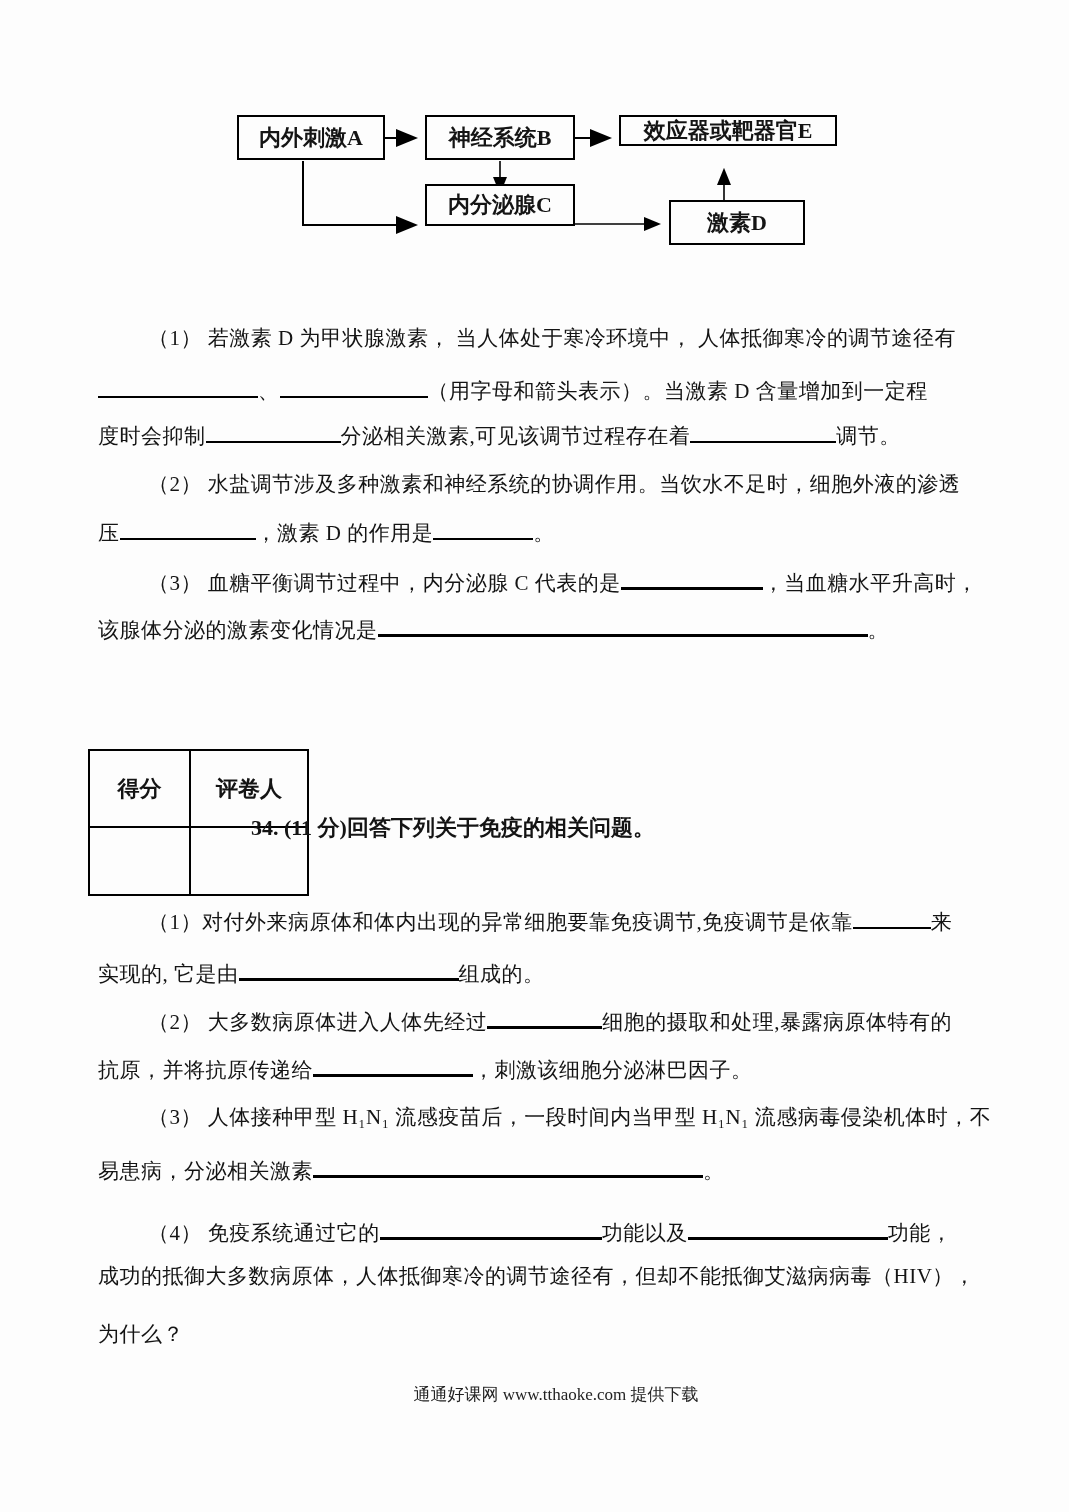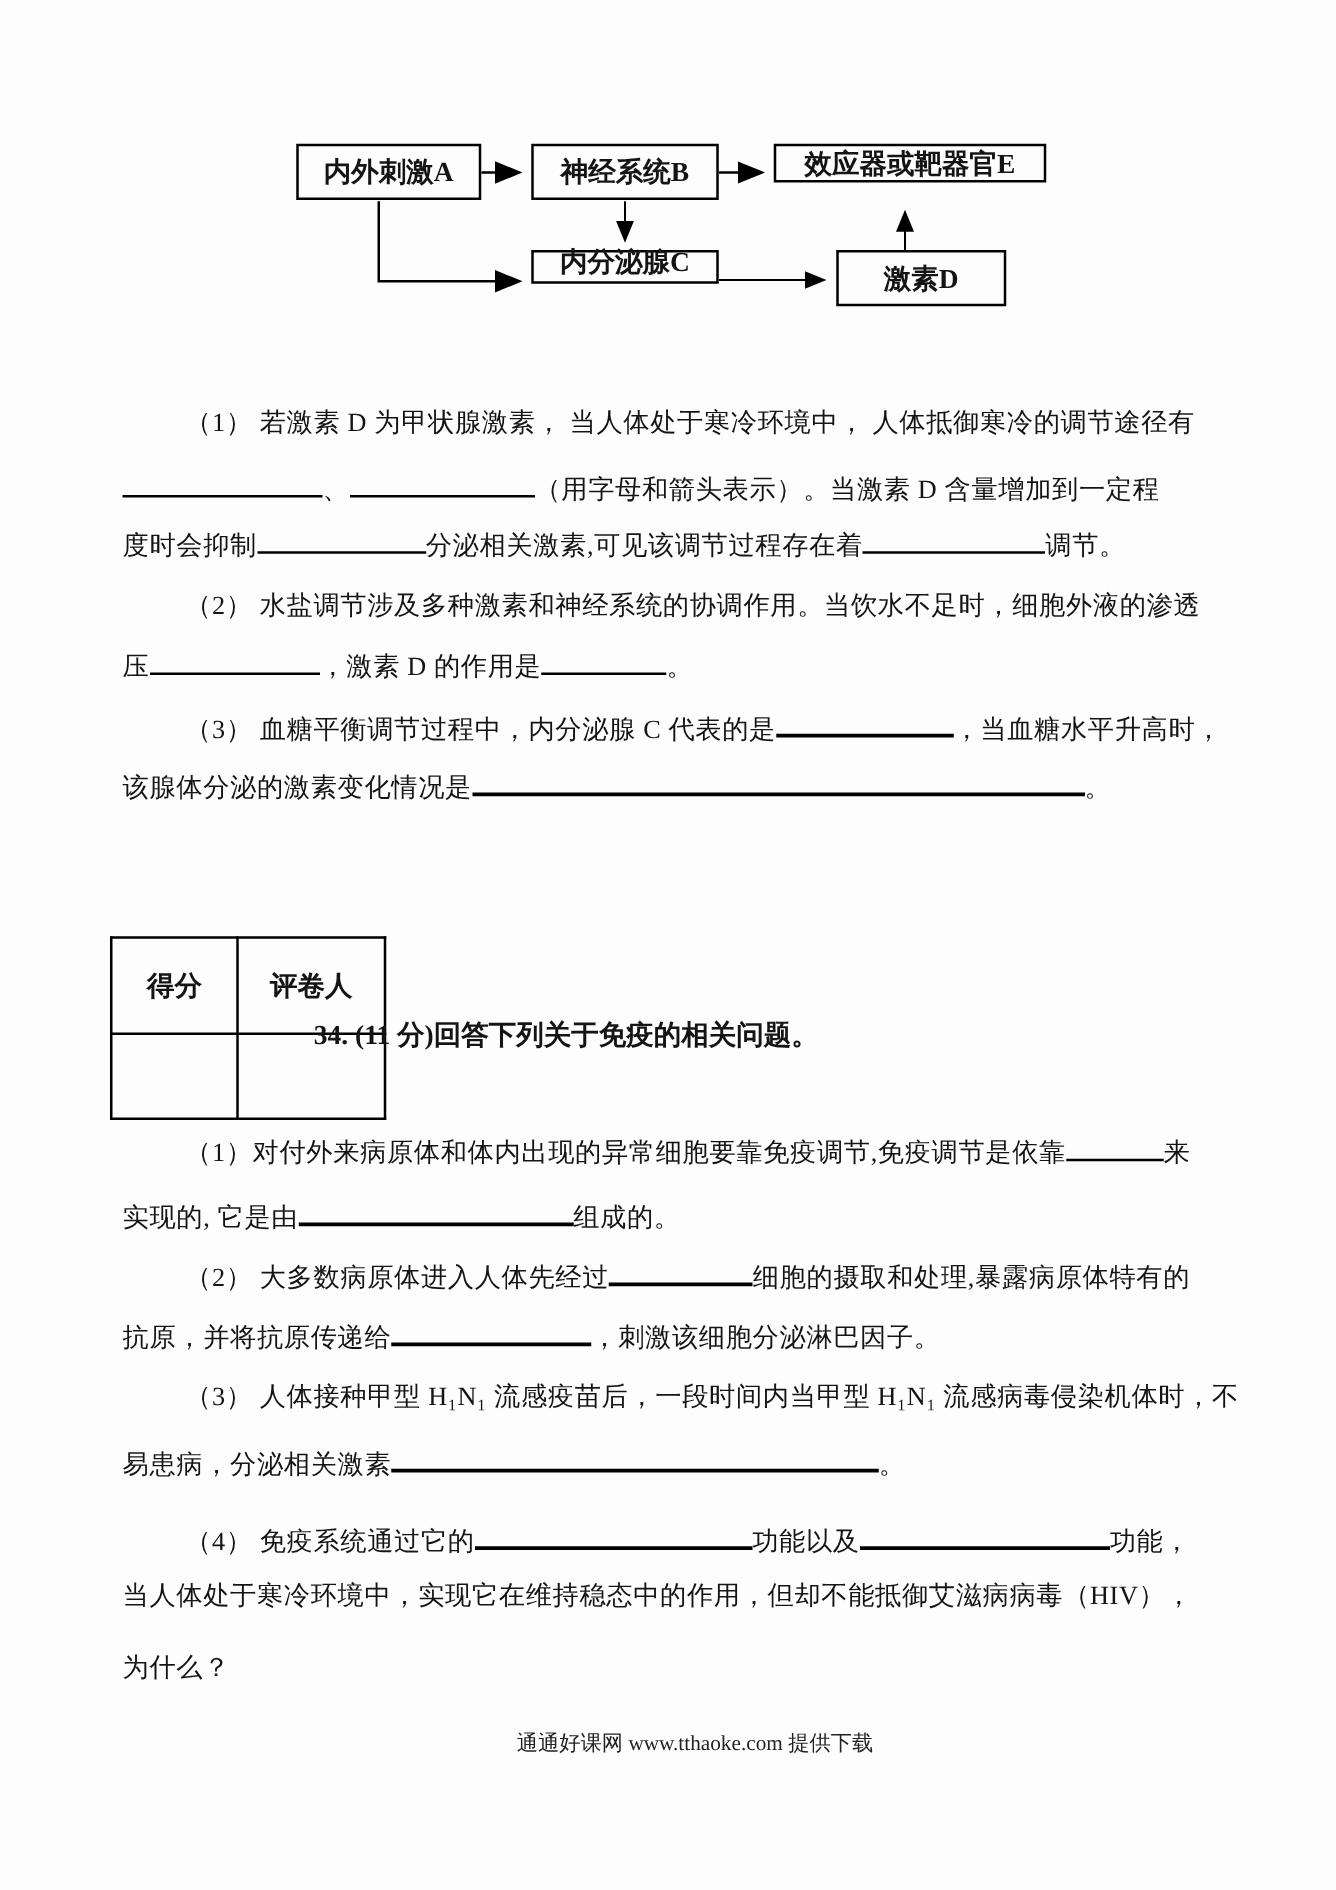--- a/index.html
+++ b/index.html
@@ -85,21 +85,21 @@
     </svg>
     <div class="fc-box" style="left:237px;top:115px;width:148px;height:45px;">
         <span>内外刺激A</span>
       </div>
     <div class="fc-box" style="left:425px;top:115px;width:150px;height:45px;">
         <span>神经系统B</span>
       </div>
     <div class="fc-box" style="left:619px;top:115px;width:218px;height:31px;">
         <span>效应器或靶器官E</span>
       </div>
-    <div class="fc-box" style="left:425px;top:200px;width:150px;height:27px;align-items:flex-end;">
+    <div class="fc-box" style="left:425px;top:184px;width:150px;height:42px;">
         <span>内分泌腺C</span>
       </div>
     <div class="fc-box" style="left:669px;top:200px;width:136px;height:45px;align-items:center;">
         <span>激素D</span>
       </div>
   </div>
 
   <div class="tl" style="left:148px;top:325px;"><span>（1） 若激素 D 为甲状腺激素， 当人体处于寒冷环境中， 人体抵御寒冷的调节途径有</span></div>
 
   <div class="tl" style="left:98px;top:420px;"><span>度时会抑制</span><span class="blank" style="width:135px;"></span><span>分泌相关激素,可见该调节过程存在着</span><span class="blank" style="width:146px;"></span><span>调节。</span></div>
@@ -136,19 +136,19 @@
   <div class="tl" style="left:148px;top:1005px;"><span>（2） 大多数病原体进入人体先经过</span><span class="blank bk" style="width:115px;"></span><span>细胞的摄取和处理,暴露病原体特有的</span></div>
 
   <div class="tl" style="left:98px;top:1053px;"><span>抗原，并将抗原传递给</span><span class="blank bk" style="width:160px;"></span><span>，刺激该细胞分泌淋巴因子。</span></div>
 
   <div class="tl" style="left:148px;top:1104px;"><span>（3） 人体接种甲型 H₁N₁ 流感疫苗后，一段时间内当甲型 H₁N₁ 流感病毒侵染机体时，不</span></div>
 
   <div class="tl" style="left:98px;top:1154px;"><span>易患病，分泌相关激素</span><span class="blank bk" style="width:390px;"></span><span>。</span></div>
 
   <div class="tl" style="left:148px;top:1216px;"><span>（4） 免疫系统通过它的</span><span class="blank bk" style="width:222px;"></span><span>功能以及</span><span class="blank bk" style="width:200px;"></span><span>功能，</span></div>
 
-  <div class="tl" style="left:98px;top:1263px;"><span>当人体处于寒冷环境中，实现它在维持稳态中的作用，但却不能抵御艾滋病病毒（HIV），</span></div>
+  <div class="tl" style="left:98px;top:1263px;"><span>成功的抵御大多数病原体，人体抵御寒冷的调节途径有，但却不能抵御艾滋病病毒（HIV），</span></div>
 
   <div class="tl" style="left:98px;top:1321px;"><span>为什么？</span></div>
 
   <div class="footer"><span>通通好课网  www.tthaoke.com  提供下载</span></div>
 
 </div>
 
 </body></html>

